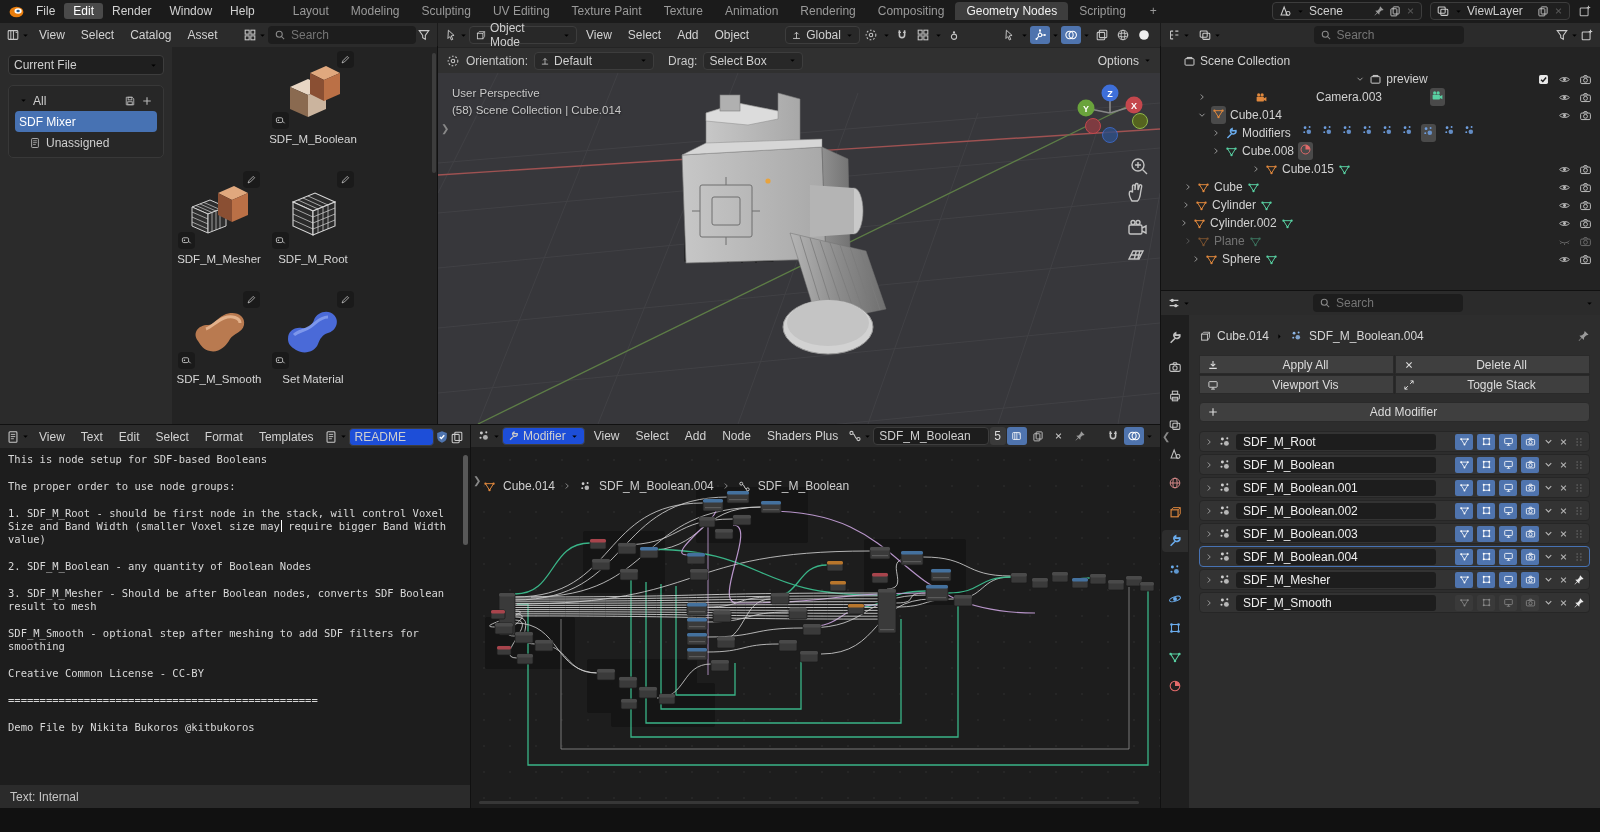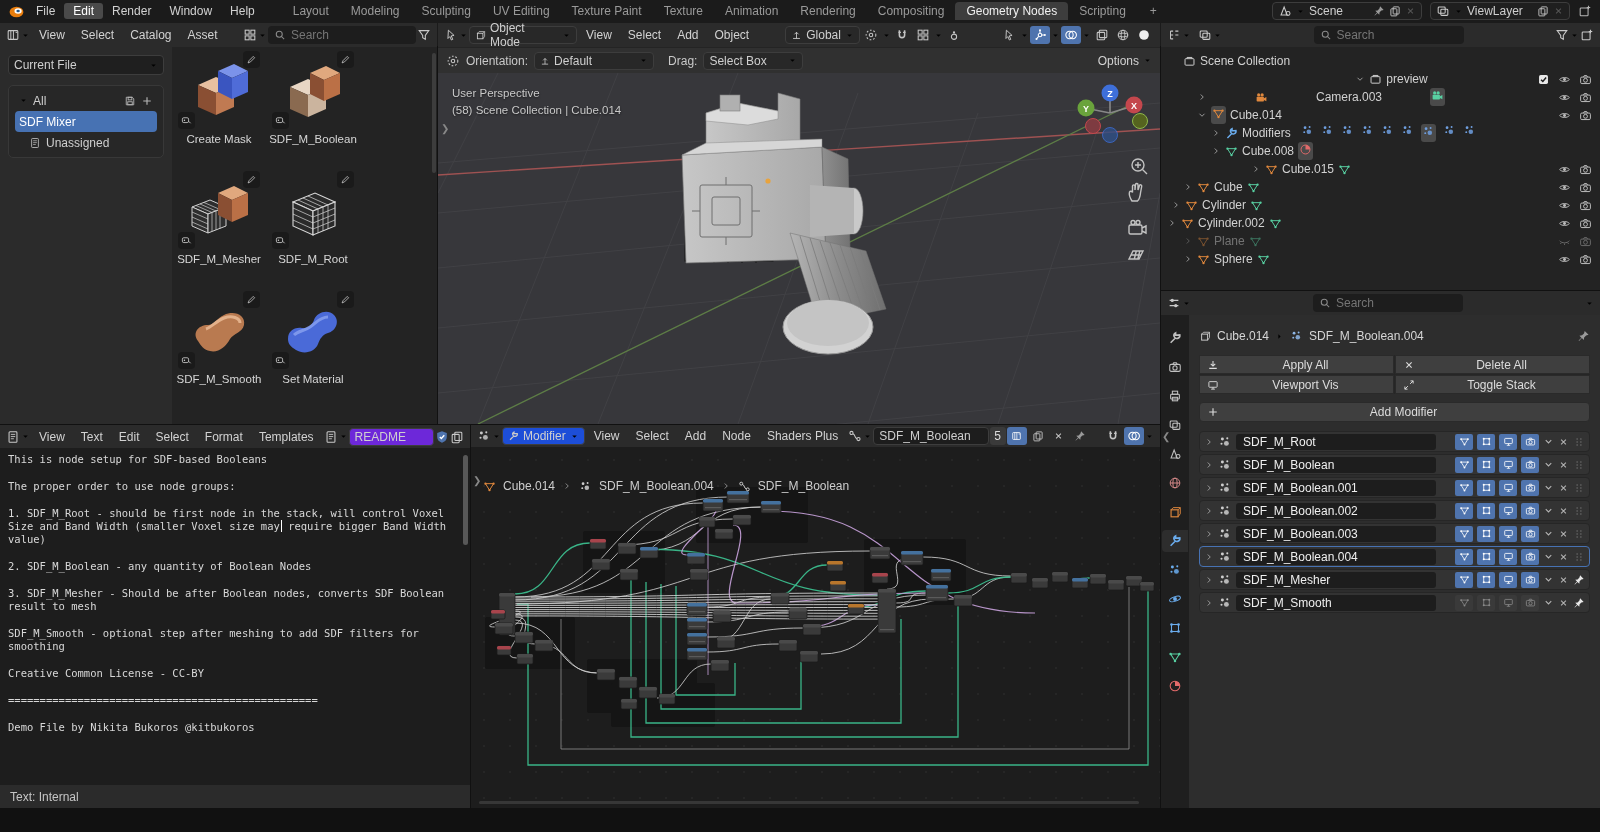--- a/index.html
+++ b/index.html
@@ -476,38 +476,20 @@
           <div class="cat-row" style="margin-left: 10px;">
             <svg class="ic" style="color:#b5b5b5;width:12px;height:12px;">
               <use href="#i-doc"></use>
             </svg>
             <span>Unassigned</span>
           </div>
         </div>
     </div>
   </div>
   <div id="asset-grid">
-      <div class="card" style="left: 2px; top: 8px;">
-        <div class="th">
-      <svg width="70" height="70">
-            <use href="#th-mask"></use>
-          </svg>
-      <span class="badge" style="right:-6px;top:-4px">
-            <svg class="ic" style="color:#cfcfcf;width:11px;height:11px;">
-              <use href="#i-pencil"></use>
-            </svg>
-          </span>
-      <span class="badge" style="left:-6px;bottom:-4px">
-            <svg class="ic" style="color:#cfcfcf;width:11px;height:11px;">
-              <use href="#i-nodebadge"></use>
-            </svg>
-          </span>
-    </div>
-        <div class="lbl">Create Mask</div>
-      </div>
       <div class="card" style="left: 96px; top: 8px;">
         <div class="th">
       <svg width="70" height="70">
             <use href="#th-boolean"></use>
           </svg>
       <span class="badge" style="right:-6px;top:-4px">
             <svg class="ic" style="color:#cfcfcf;width:11px;height:11px;">
               <use href="#i-pencil"></use>
             </svg>
           </span>
@@ -1006,41 +988,41 @@
         </svg>
         <span class="rt">
           <svg class="ic" style="color:#c0c0c0;width:13px;height:13px">
             <use href="#i-eye"></use>
           </svg>
           <svg class="ic" style="color:#c0c0c0;width:13px;height:13px">
             <use href="#i-cam"></use>
           </svg>
         </span>
       </div>
-      <div class="orow" style="padding-left: 10px;">
+      <div class="orow" style="padding-left: 20px;">
         <svg class="ic" style="color:#999;width:10px;height:10px;">
           <use href="#i-chevr"></use>
         </svg>
         <svg class="ic" style="color:#e0883d;width:13px;height:13px;">
           <use href="#i-tridata"></use>
         </svg>
         <span>Cylinder</span>
         <svg class="ic" style="color:#58d0a2;width:13px;height:13px;">
           <use href="#i-tridata"></use>
         </svg>
         <span class="rt">
           <svg class="ic" style="color:#c0c0c0;width:13px;height:13px">
             <use href="#i-eye"></use>
           </svg>
           <svg class="ic" style="color:#c0c0c0;width:13px;height:13px">
             <use href="#i-cam"></use>
           </svg>
         </span>
       </div>
-      <div class="orow" style="padding-left: 6px; align-items: center;">
+      <div class="orow" style="padding-left: 18px; align-items: center;">
         <svg class="ic" style="color:#999;width:10px;height:10px;">
           <use href="#i-chevr"></use>
         </svg>
         <svg class="ic" style="color:#e0883d;width:13px;height:13px;">
           <use href="#i-tridata"></use>
         </svg>
         <span>Cylinder.002</span>
         <svg class="ic" style="color:#58d0a2;width:13px;height:13px;">
           <use href="#i-tridata"></use>
         </svg>
@@ -1066,21 +1048,21 @@
         </svg>
         <span class="rt">
           <svg class="ic" style="color:#c0c0c0;width:13px;height:13px">
             <use href="#i-eyec"></use>
           </svg>
           <svg class="ic" style="color:#c0c0c0;width:13px;height:13px">
             <use href="#i-cam"></use>
           </svg>
         </span>
       </div>
-      <div class="orow" style="padding-left: 22px;">
+      <div class="orow" style="padding-left: 30px;">
         <svg class="ic" style="color:#999;width:10px;height:10px;">
           <use href="#i-chevr"></use>
         </svg>
         <svg class="ic" style="color:#e0883d;width:13px;height:13px;">
           <use href="#i-tridata"></use>
         </svg>
         <span>Sphere</span>
         <svg class="ic" style="color:#58d0a2;width:13px;height:13px;">
           <use href="#i-tridata"></use>
         </svg>
@@ -1567,21 +1549,21 @@
         <span class="mi">Format</span>
         <span class="mi">Templates</span>
       </span>
     <span style="flex:1"></span>
     <svg class="ic" style="color:#c9c9c9">
         <use href="#i-doc"></use>
       </svg>
     <svg class="chev">
         <use href="#i-chevd"></use>
       </svg>
-    <span class="field" style="width:86px;background:#6d28d9">
+    <span class="field" style="width:86px;background:#1d4ed8">
       <span style="flex:1">README</span>
     </span>
     <svg class="ic">
         <use href="#i-shield"></use>
       </svg>
     <svg class="ic" style="color:#c9c9c9">
         <use href="#i-copy"></use>
       </svg>
   </div>
   <div id="txt-body">

